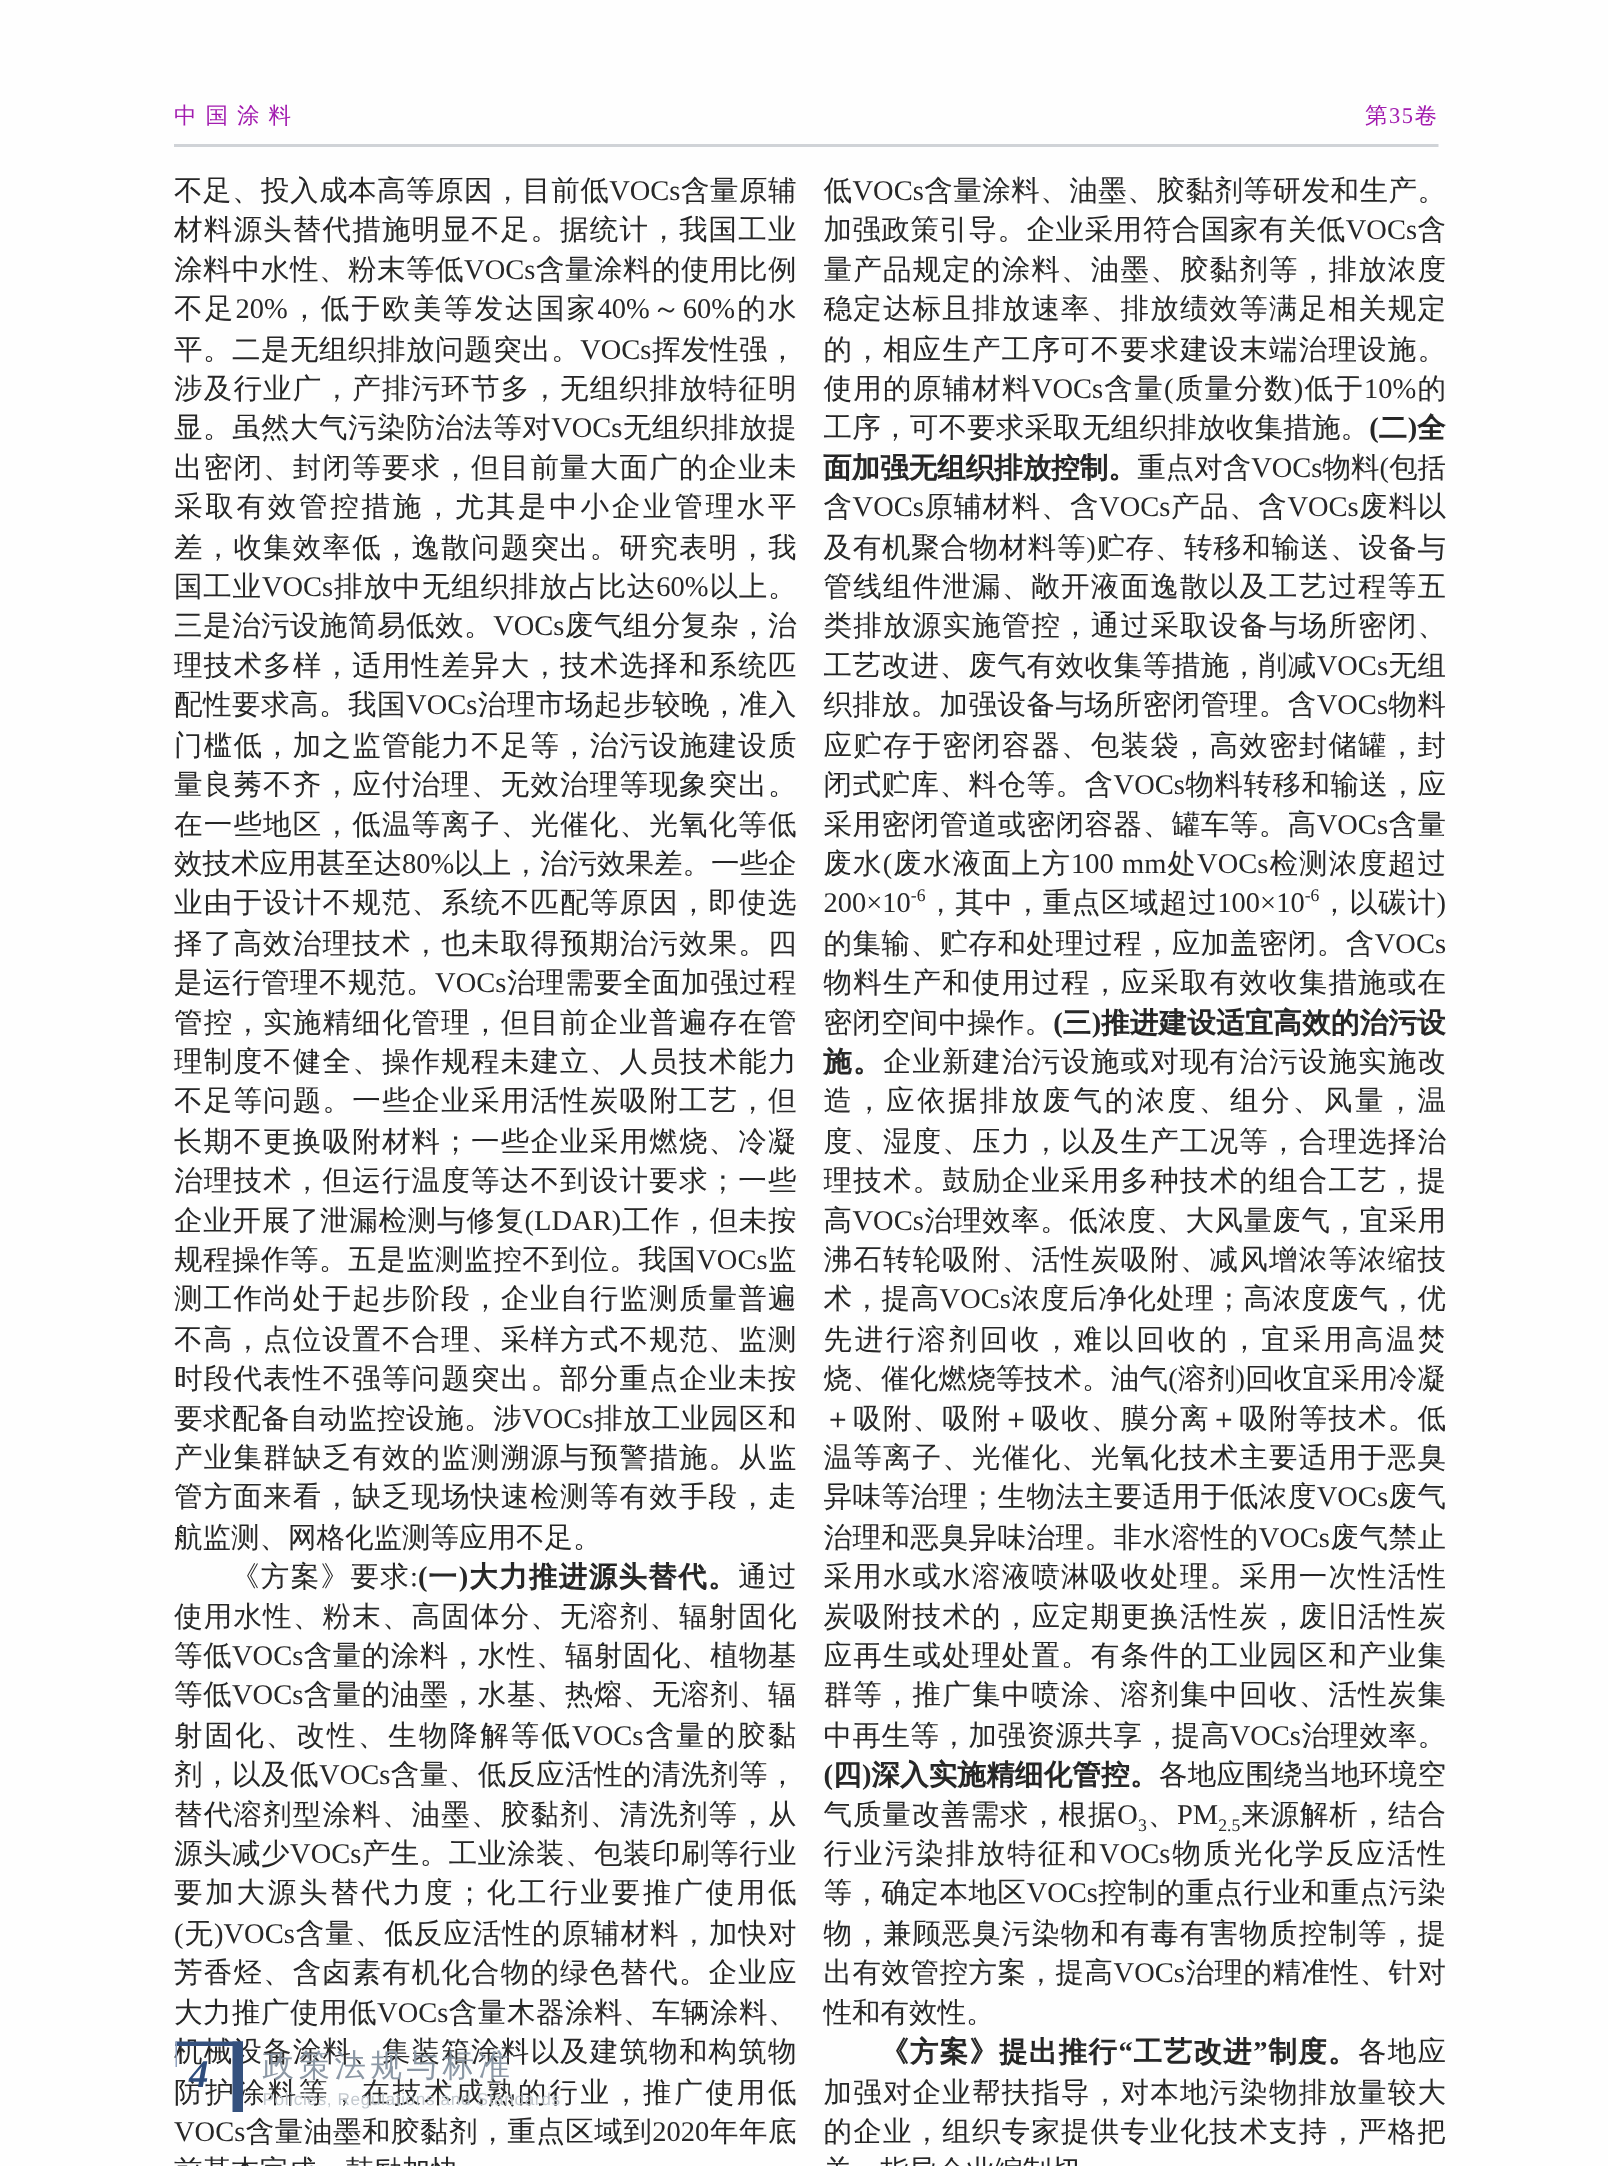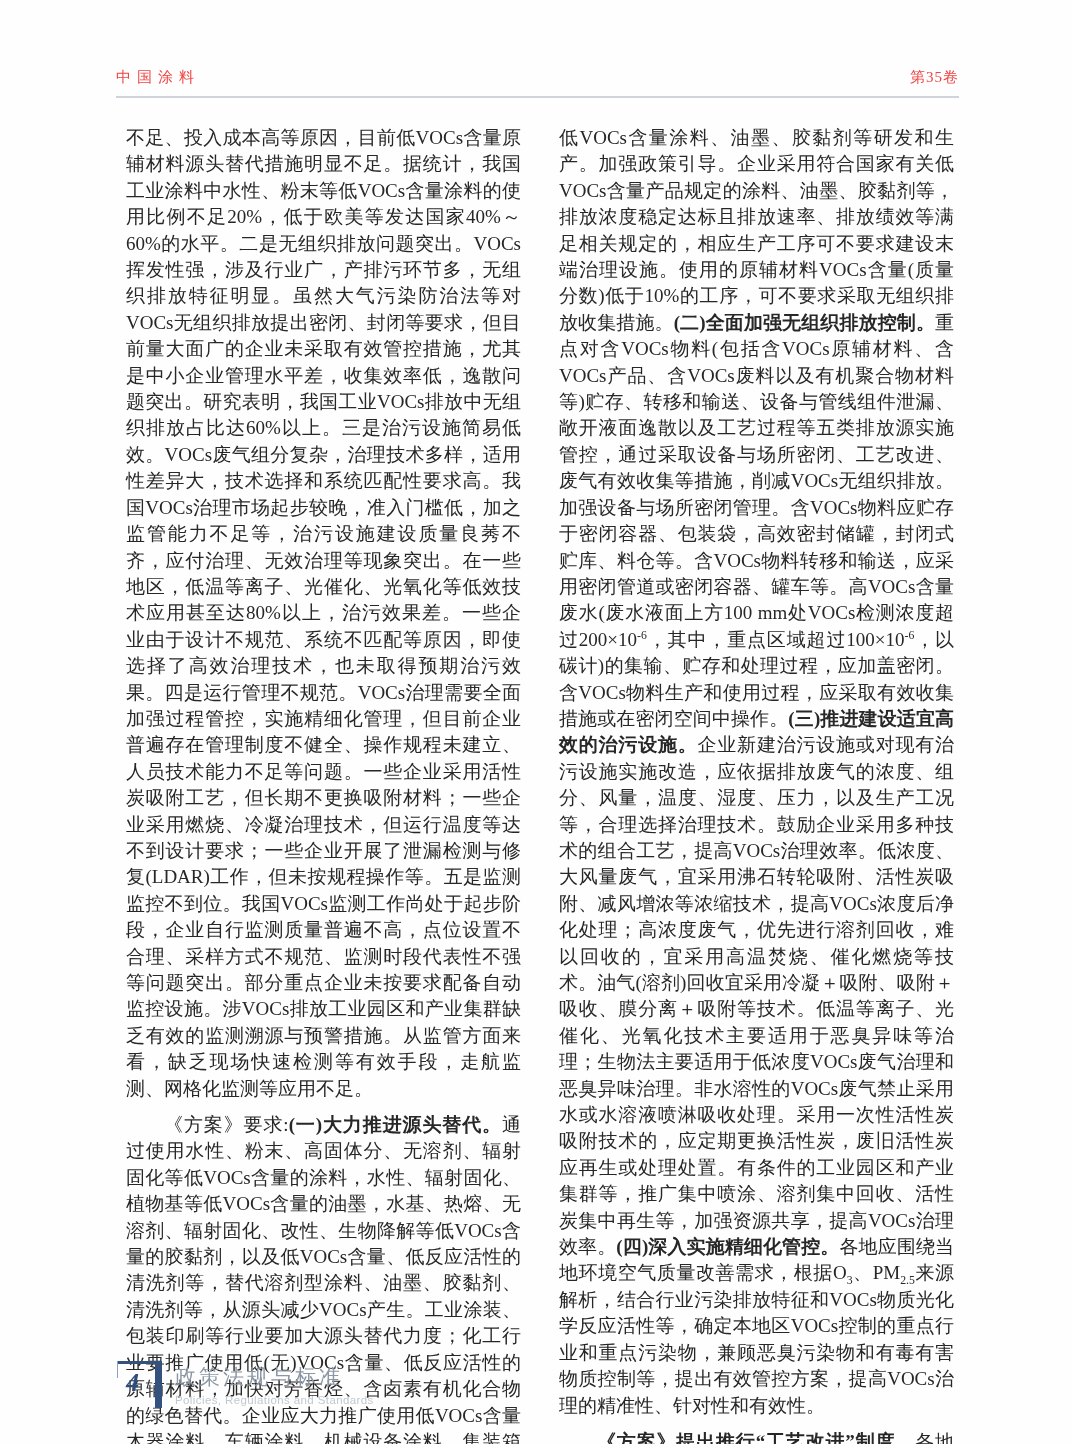--- a/index.html
+++ b/index.html
@@ -9,37 +9,37 @@
     background:#fefefe;
     font-family:"Liberation Serif", serif;
     overflow:hidden;
   }
   
   .header {
     position:absolute; left:116px; top:68px; width:843px;
     display:flex; justify-content:space-between; align-items:flex-end;
     padding-bottom:9px;
     border-bottom:2px solid #d0d3d7;
-    color:#ef4444; font-size:15px;
+    color:#a21caf; font-size:15px;
   }
   .journal-title { letter-spacing:6px; }
   .volume-label { letter-spacing:1px; }
   
   .content {
     position:absolute; left:116px; top:115px; width:848px;
     display:flex; gap:18px;
   }
   .col {
     width:415px;
     font-size:19px; line-height:26.4px;
     color:#272727;
     text-align:justify;
     text-justify:inter-ideograph;
   }
-  .para { margin:10px; }
+  .para { margin:0; }
   .para.indent { text-indent:2em; }
   .bold { font-weight:bold; }
   sup, sub { font-size:0.62em; line-height:0; }
   sup { vertical-align:super; }
   sub { vertical-align:sub; }
   
   .footer {
     position:absolute; left:117px; top:1361px;
     display:flex; align-items:flex-start;
   }

